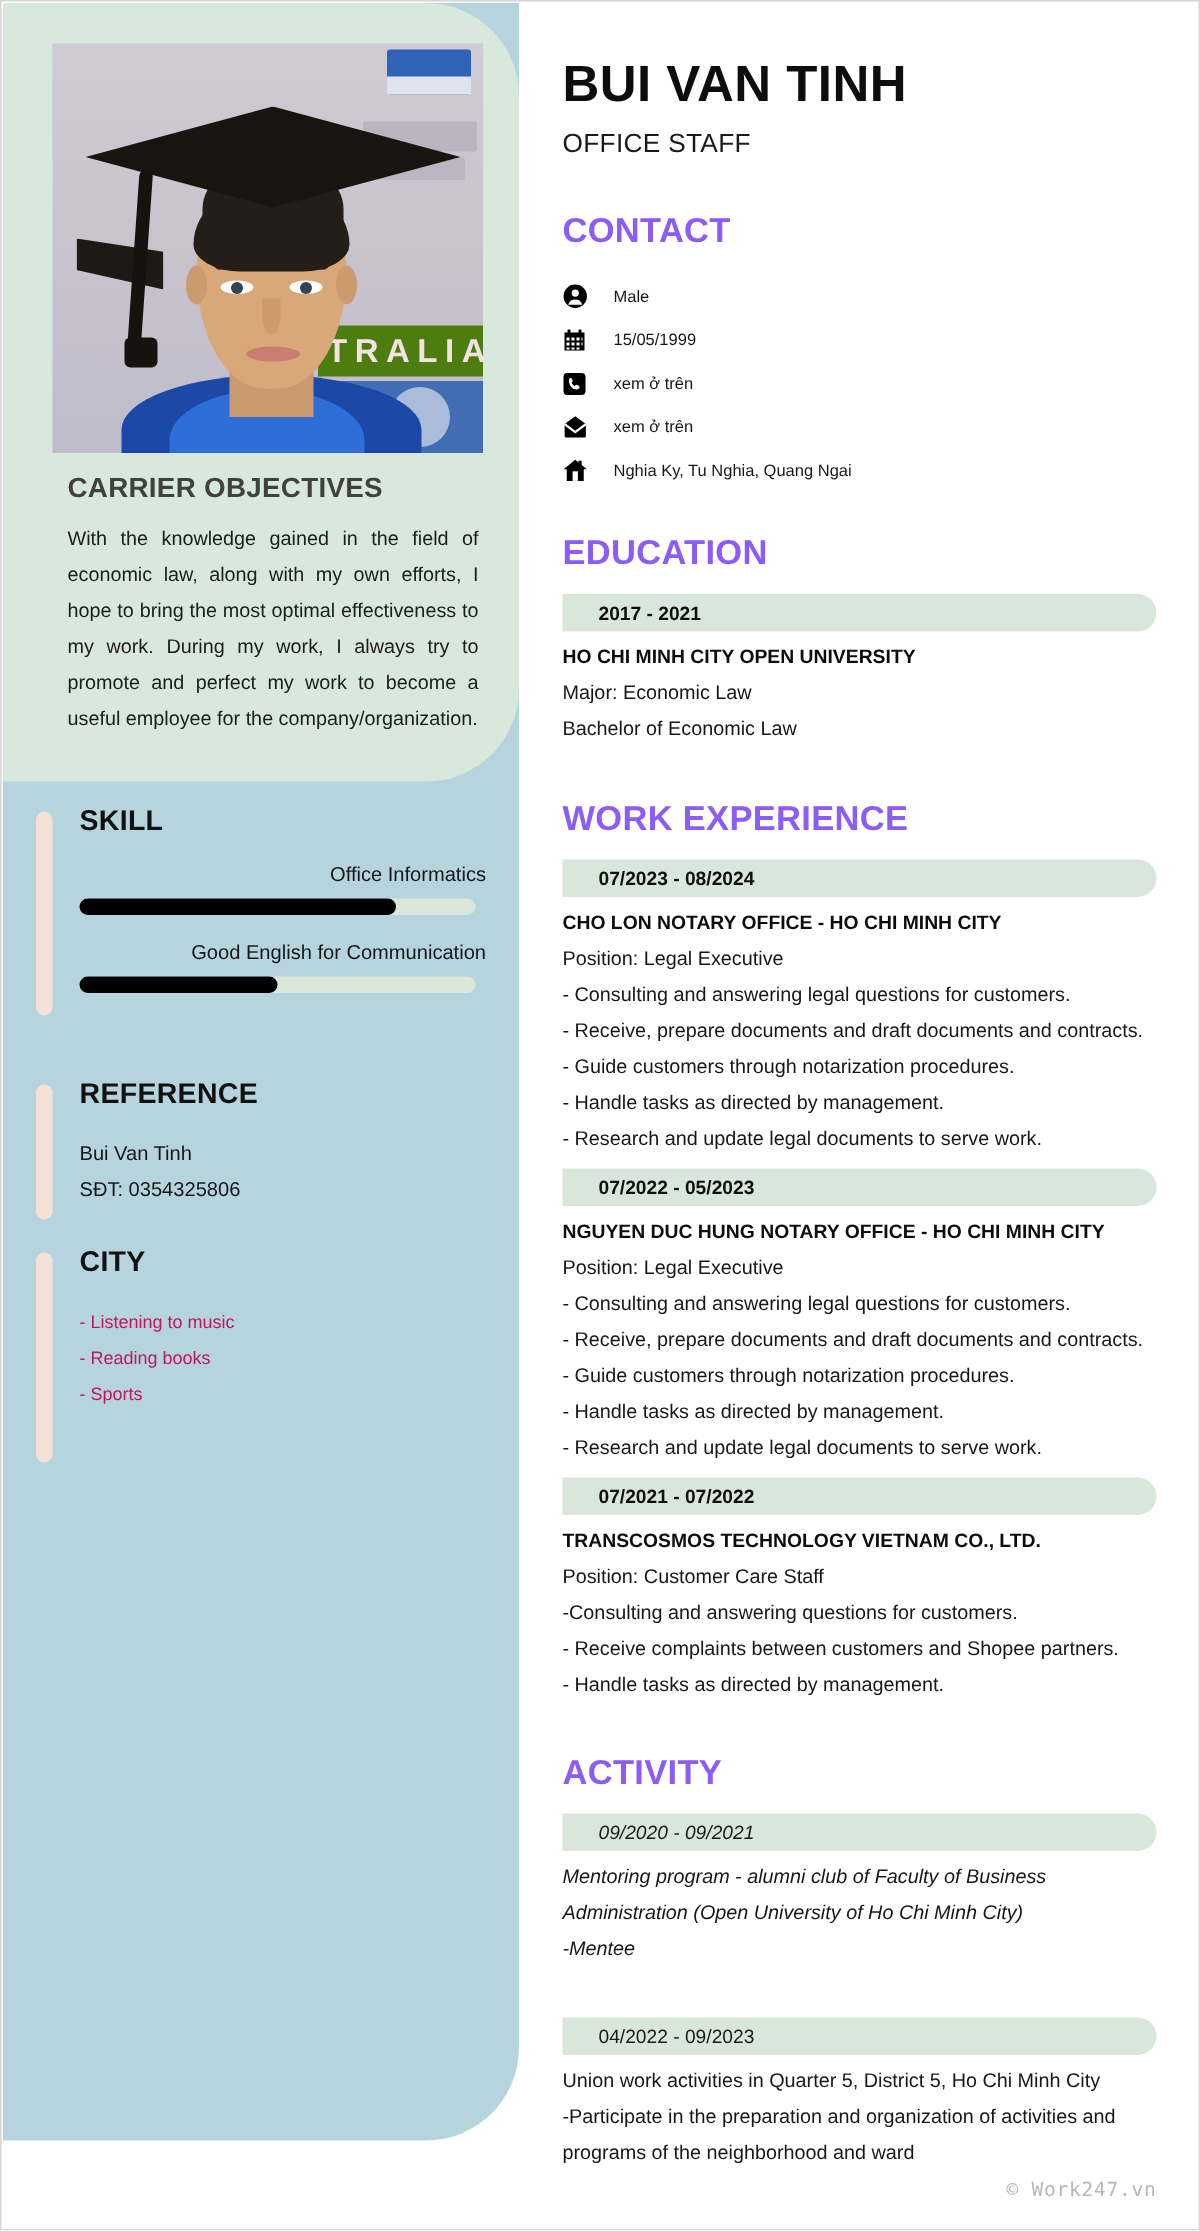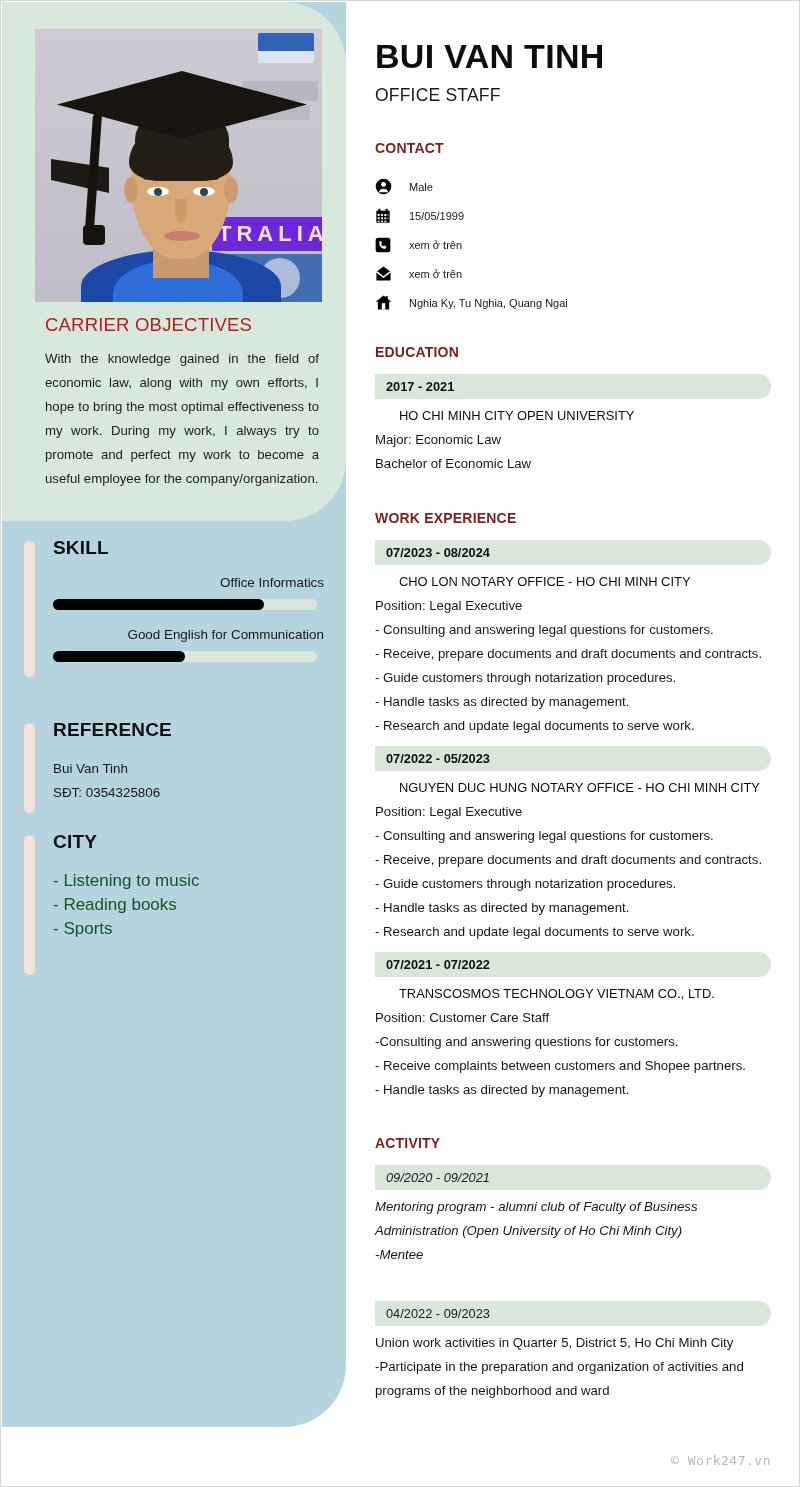--- a/index.html
+++ b/index.html
@@ -45,21 +45,21 @@
       linear-gradient(180deg,#cfcbd4 0%,#c7c3cd 55%,#bfbccb 100%); }
   .ph-banner-blue { position:absolute; right:8px; top:4px; width:56px; height:30px;
       background:#2f63b5; border-radius:2px; }
   .ph-banner-blue2 { position:absolute; right:8px; top:22px; width:56px; height:12px;
       background:#dfe3ee; }
   .ph-txt1 { position:absolute; right:4px; top:52px; width:76px; height:20px;
       background:#a9a6b4; opacity:.55; border-radius:2px;}
   .ph-txt2 { position:absolute; right:12px; top:76px; width:60px; height:15px;
       background:#a9a6b4; opacity:.5; border-radius:2px;}
   .ph-red { position:absolute; right:0px; top:188px; width:110px; height:34px;
-      background:#6d28d9; }
+      background:#4d7c0f; }
   .ph-red span { position:absolute; left:6px; top:4px; color:#f3e2e4;
       font-size:22px; letter-spacing:5px; font-weight:700; font-family:"Liberation Sans",sans-serif;}
   .ph-bluebot { position:absolute; right:0; bottom:0; width:120px; height:48px;
       background:#2b5fae; opacity:.85;}
   .ph-circ { position:absolute; right:22px; bottom:4px; width:40px; height:40px;
       border-radius:50%; background:#cfd7e8; opacity:.75;}
   .ph-shoulder { position:absolute; left:46px; bottom:0; width:200px; height:52px;
       background:#1c49a8; border-radius:50% 50% 0 0 / 70% 70% 0 0;}
   .ph-shoulder2 { position:absolute; left:78px; bottom:0; width:130px; height:42px;
       background:#2f6ed8; border-radius:50% 50% 0 0 / 80% 80% 0 0;}
@@ -96,64 +96,64 @@
     background: #f6e1d6;
   }
   .sb-inner { padding-left: 29px; }
   .sb-title {
     font-size: 19px; font-weight: bold; color: #111;
     letter-spacing: .2px; margin-bottom: 16px;
   }
 
   .obj-title {
     position: absolute; left: 43px; top: 312px;
-    font-size: 18.5px; font-weight: normal; color: #b91c1c; letter-spacing: .2px;
+    font-size: 18.5px; font-weight: bold; color: #404040; letter-spacing: .2px;
   }
   .obj-text {
     position: absolute; left: 43px; top: 345px; width: 274px;
     font-size: 13.2px; line-height: 24px; color: #1c1c1c;
     text-align: justify;
   }
 
   .skill-name { font-size: 13.4px; color: #171717; margin-bottom: 9px; text-align: right; }
   .skill-track {
     height: 11px; border-radius: 6px; background: #dbe7db;
     position: relative; margin-bottom: 17px; width: 264px;
   }
   .skill-fill { position: absolute; left: 0; top: 0; height: 11px;
     border-radius: 6px; background: #000; }
 
   .ref-line { font-size: 13.4px; color: #171717; line-height: 24px; }
-  .hobby-item { font-size: 17px; color: #14532d; line-height: 24px; }
+  .hobby-item { font-size: 12px; color: #be185d; line-height: 24px; }
 
   
   .main { position: absolute; left: 374px; top: 0; width: 400px; }
   .name {
     font-size: 34px; font-weight: bold; color: #0d0d0d;
     letter-spacing: .3px; margin-top: 36px;
   }
   .role { font-size: 17.5px; color: #1a1a1a; margin-top: 9px; letter-spacing: .2px; }
 
   .sec-head {
-    font-size: 14px; font-weight: bold; color: #7f1d1d; letter-spacing: .2px;
+    font-size: 23px; font-weight: bold; color: #8b5cf6; letter-spacing: .2px;
   }
   .contact-list { margin-top: 16px; }
   .c-row { display: flex; align-items: center; height: 29px; }
   .c-ico { width: 34px; display: flex; align-items: center; }
   .c-ico svg { display: block; }
   .c-val { font-size: 11px; color: #171717; }
 
   .date-badge {
     background: #d8e7d9; border-radius: 0 14px 14px 0;
     width: 396px; height: 25px; display: flex; align-items: center;
-    padding-left: 11px; margin-bottom: 5px;
+    padding-left: 24px; margin-bottom: 5px;
   }
   .date-badge.bold span { font-weight: bold; font-size: 12.8px; color: #0f0f0f; }
   .date-badge.light span { font-weight: normal; font-size: 12.8px; color: #1a1a1a; }
-  .org { font-size: 12.9px; font-weight: normal; color: #0d0d0d; line-height: 24px; margin-left: 24px; }
+  .org { font-size: 12.9px; font-weight: bold; color: #0d0d0d; line-height: 24px; }
   .line { font-size: 13.2px; color: #171717; line-height: 24px; }
   .line.just { text-align: justify; width: 396px; }
   .entry { margin-bottom: 4px; }
   .watermark {
     position: absolute; right: 28px; bottom: 18px;
     font-family: "DejaVu Sans Mono", monospace;
     font-size: 13px; color: #b7b7b7; letter-spacing: .5px;
   }
 </style>
 </head>

